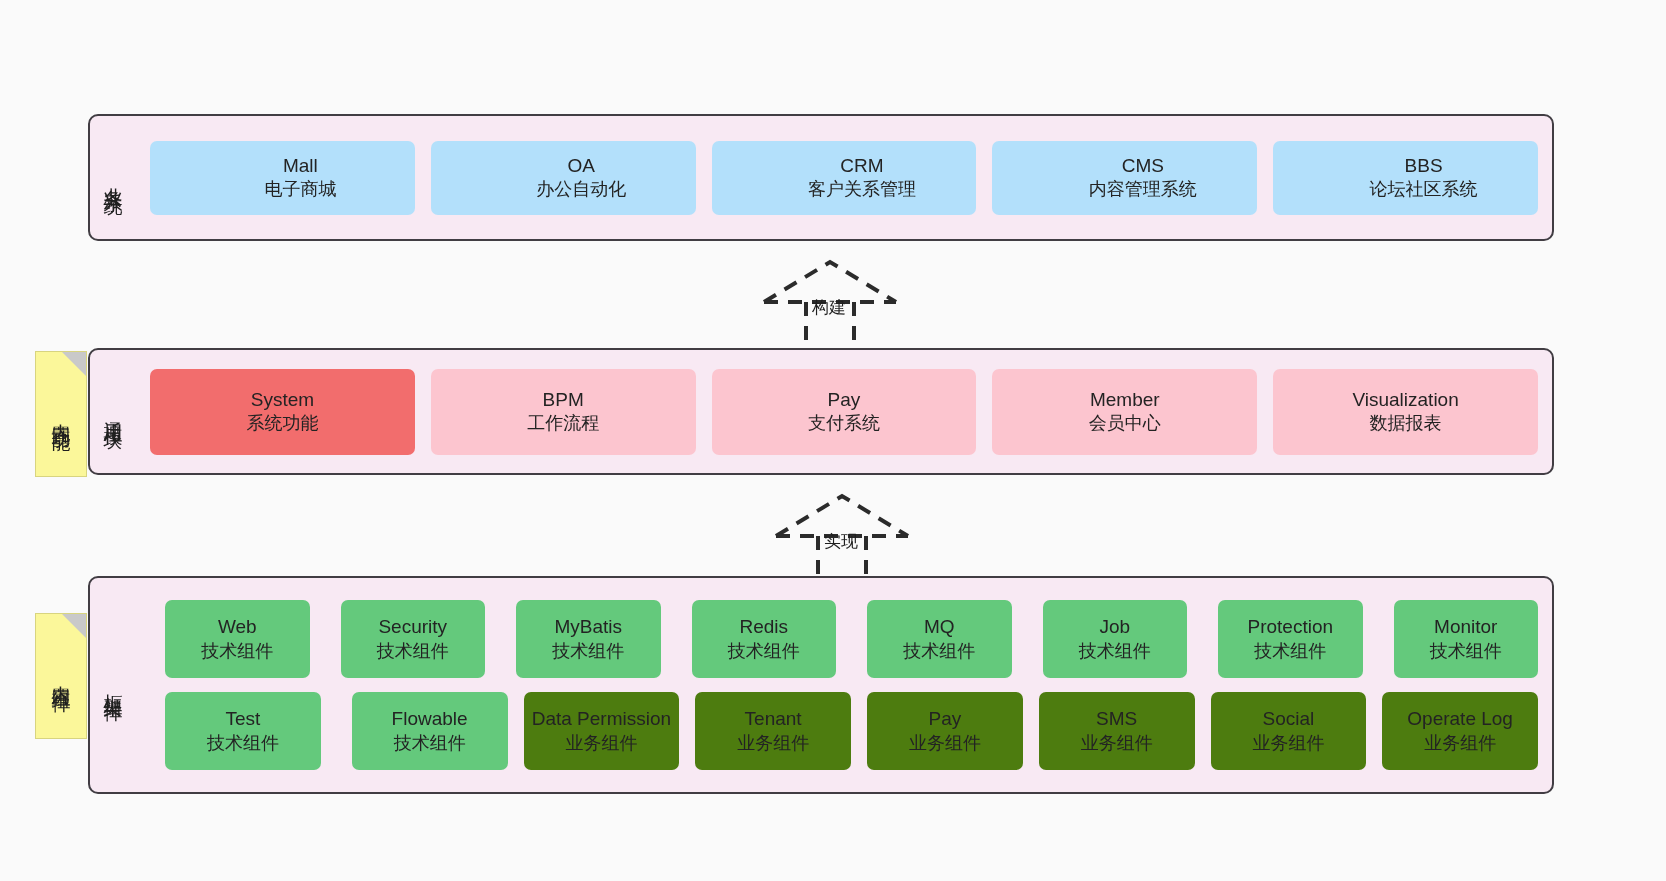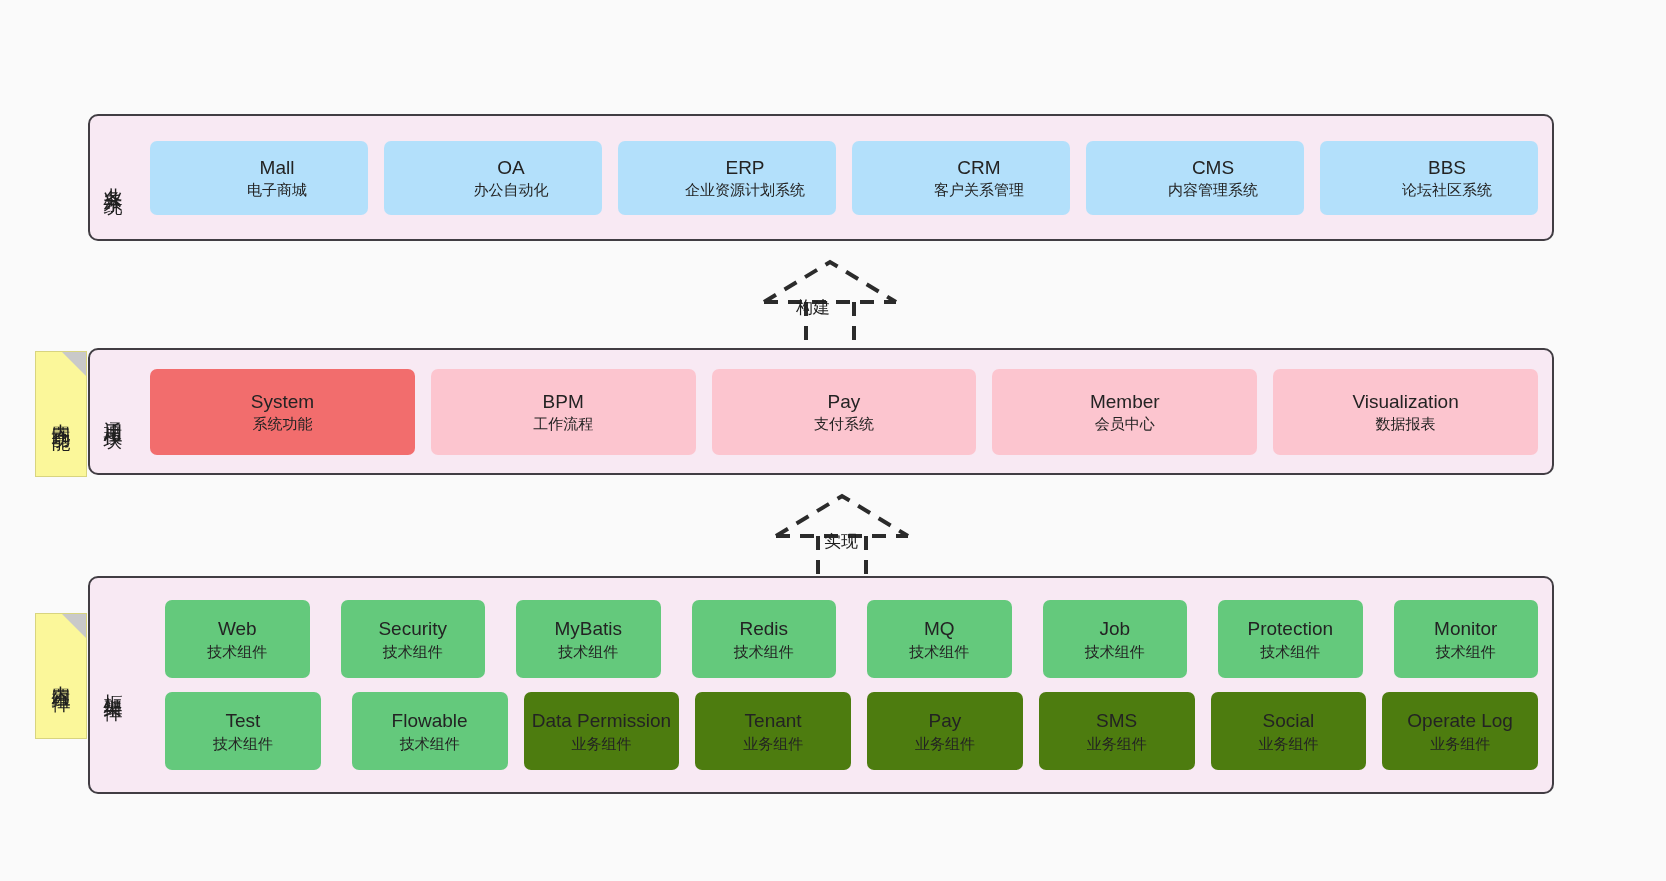--- a/index.html
+++ b/index.html
@@ -60,21 +60,21 @@
     display: flex;
     flex-direction: column;
     align-items: center;
     justify-content: center;
     text-align: center;
     color: #232323;
     font-size: 19px;
     line-height: 1.28;
     padding: 6px 4px;
   }
-  .node .sub { font-size: 15px; }
+  .node .sub { font-size: 18px; }
   .node.blue      { background: #b3e0fb; padding-left: 40px; }
   .node.red       { background: #f26d6d; }
   .node.pink      { background: #fcc5cf; }
   .node.green     { background: #64c97c; margin-left: 15px; }
   .node.lightgreen{ background: #4d7c0f; }
 
   .biz-row  .node { height: 74px; }
   .mod-row  .node { height: 86px; }
   .fw-row   .node { height: 78px; }
 
@@ -124,24 +124,20 @@
       <div class="row biz-row">
         <div class="node blue">
           <span>Mall</span>
           <span class="sub">电子商城</span>
         </div>
         <div class="node blue">
           <span>OA</span>
           <span class="sub">办公自动化</span>
         </div>
         <div class="node blue">
-          <span>ERP</span>
-          <span class="sub">企业资源计划系统</span>
-        </div>
-        <div class="node blue">
           <span>CRM</span>
           <span class="sub">客户关系管理</span>
         </div>
         <div class="node blue">
           <span>CMS</span>
           <span class="sub">内容管理系统</span>
         </div>
         <div class="node blue">
           <span>BBS</span>
           <span class="sub">论坛社区系统</span>
@@ -149,21 +145,21 @@
       </div>
     </div>
   </div>
 
   <div class="uml" style="left:760px; top:258px; width:140px; height:86px;">
     <svg width="140" height="86" viewBox="0 0 140 86">
       <path d="M4 44 L70 4 L136 44" fill="none" stroke="#2b2b2b" stroke-width="4" stroke-dasharray="14,10" stroke-linecap="butt"></path>
       <path d="M4 44 L136 44" fill="none" stroke="#2b2b2b" stroke-width="4" stroke-dasharray="14,10"></path>
       <path d="M46 44 L46 86 M94 44 L94 86" fill="none" stroke="#2b2b2b" stroke-width="4" stroke-dasharray="14,10"></path>
     </svg>
-    <span class="uml-label" style="left:36px; top:38px;">构建</span>
+    <span class="uml-label" style="left:52px; top:38px;">构建</span>
   </div>
 
   <div class="note" style="left:35px; top:351px; width:52px; height:126px;">
     <span class="fold"></span>
     <span>内置功能</span>
   </div>
 
   <div class="layer" style="left:88px; top:348px; width:1466px; height:127px;">
     <div class="layer-title">通用模块</div>
     <div class="layer-body">

